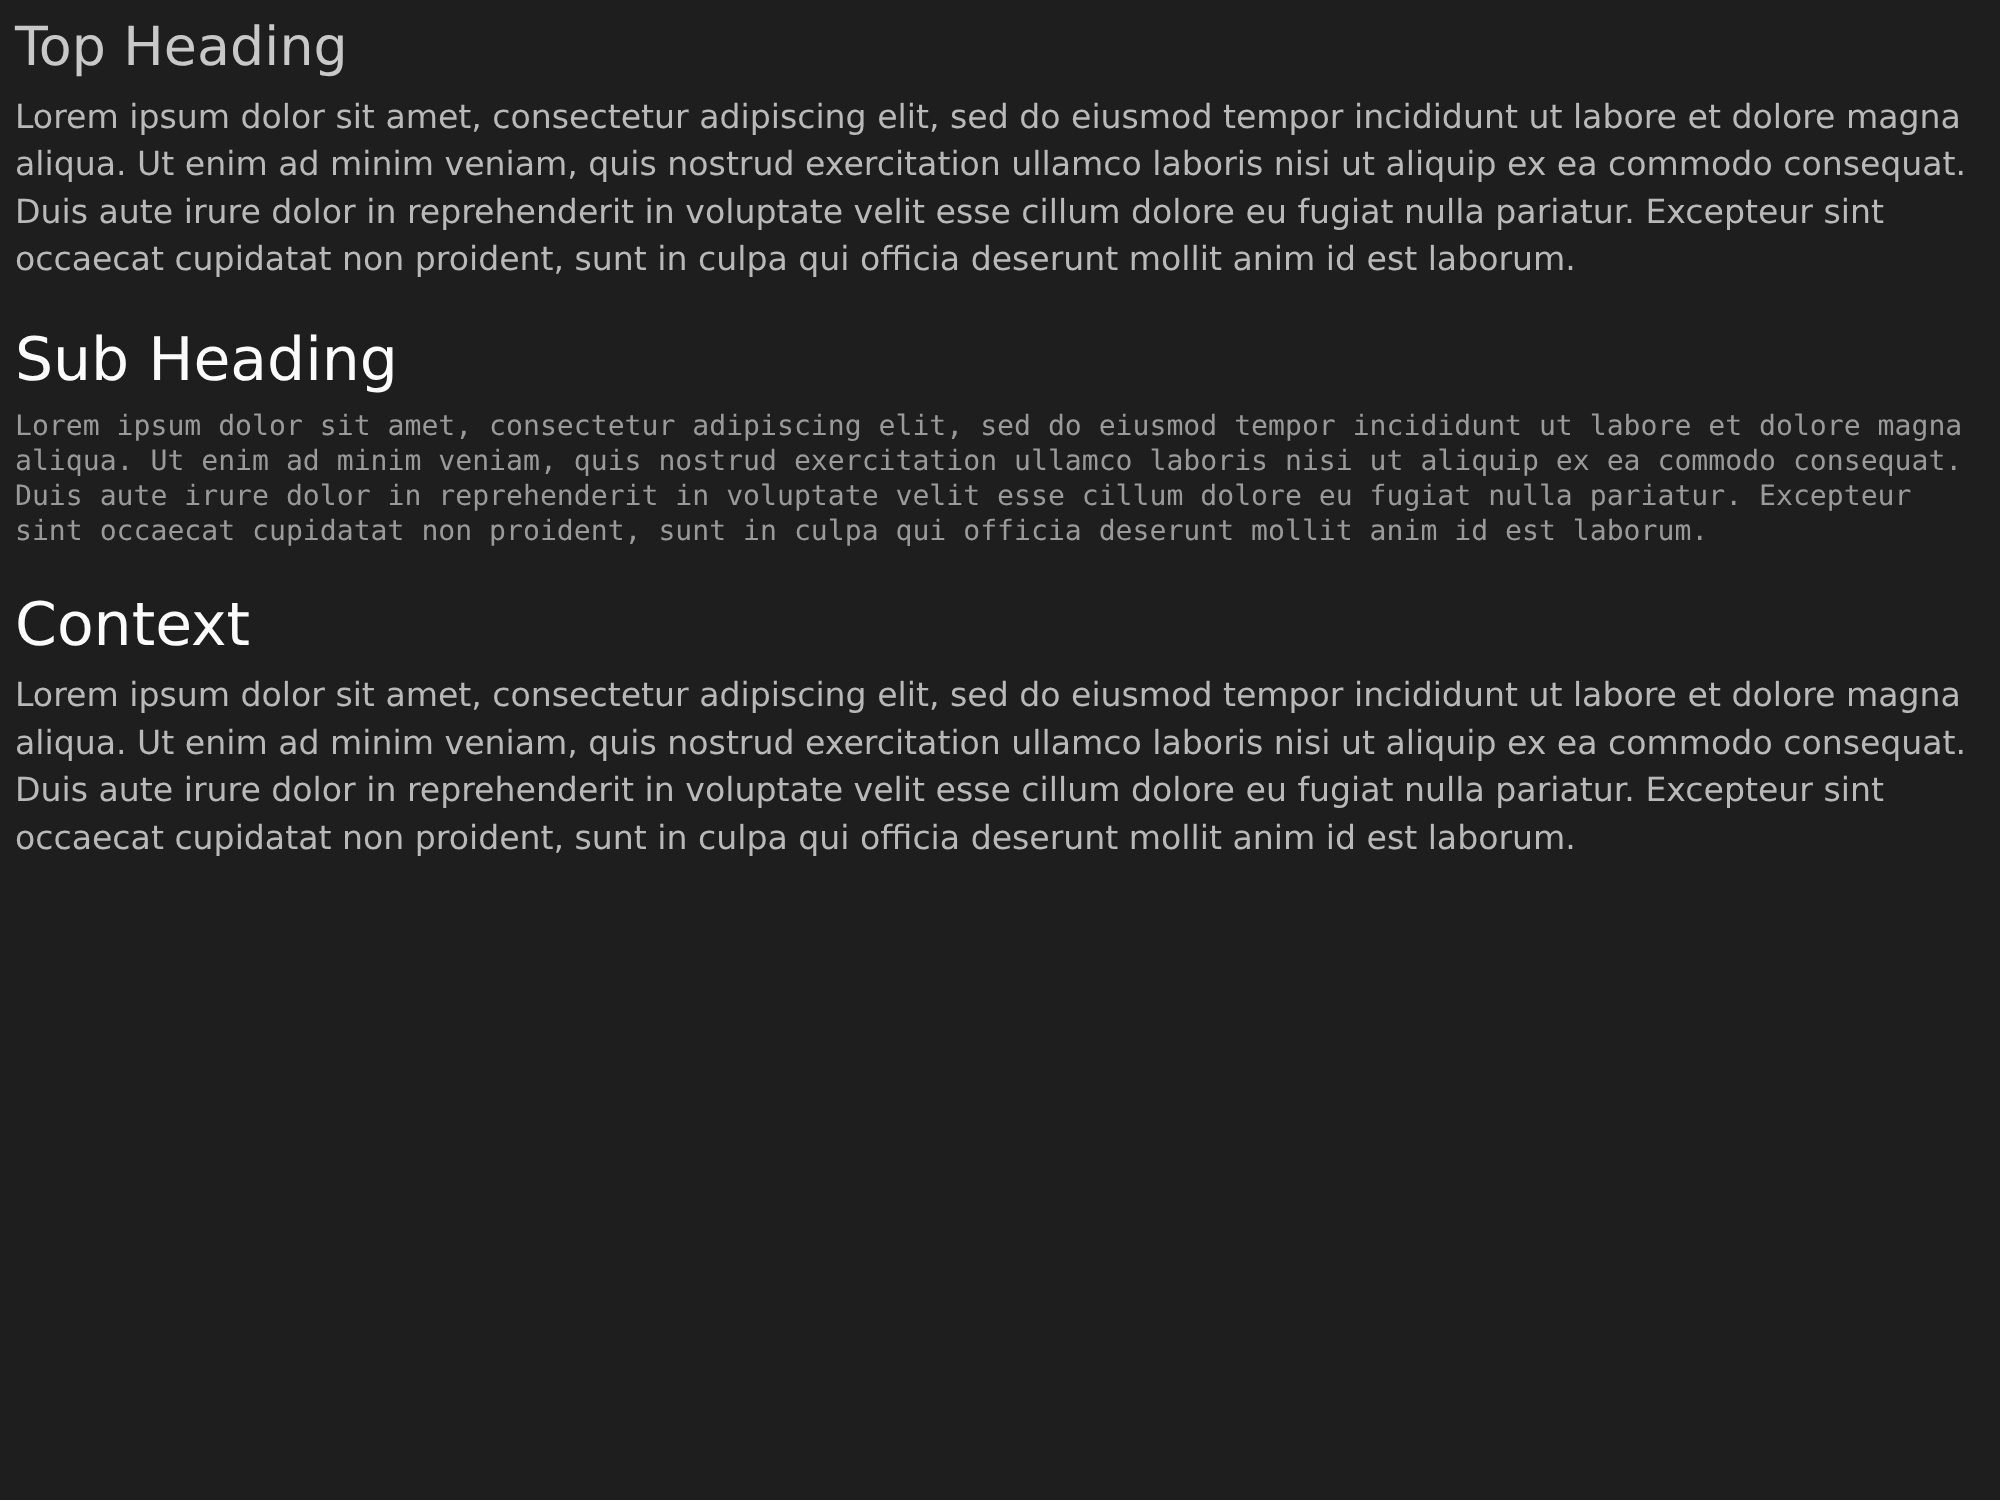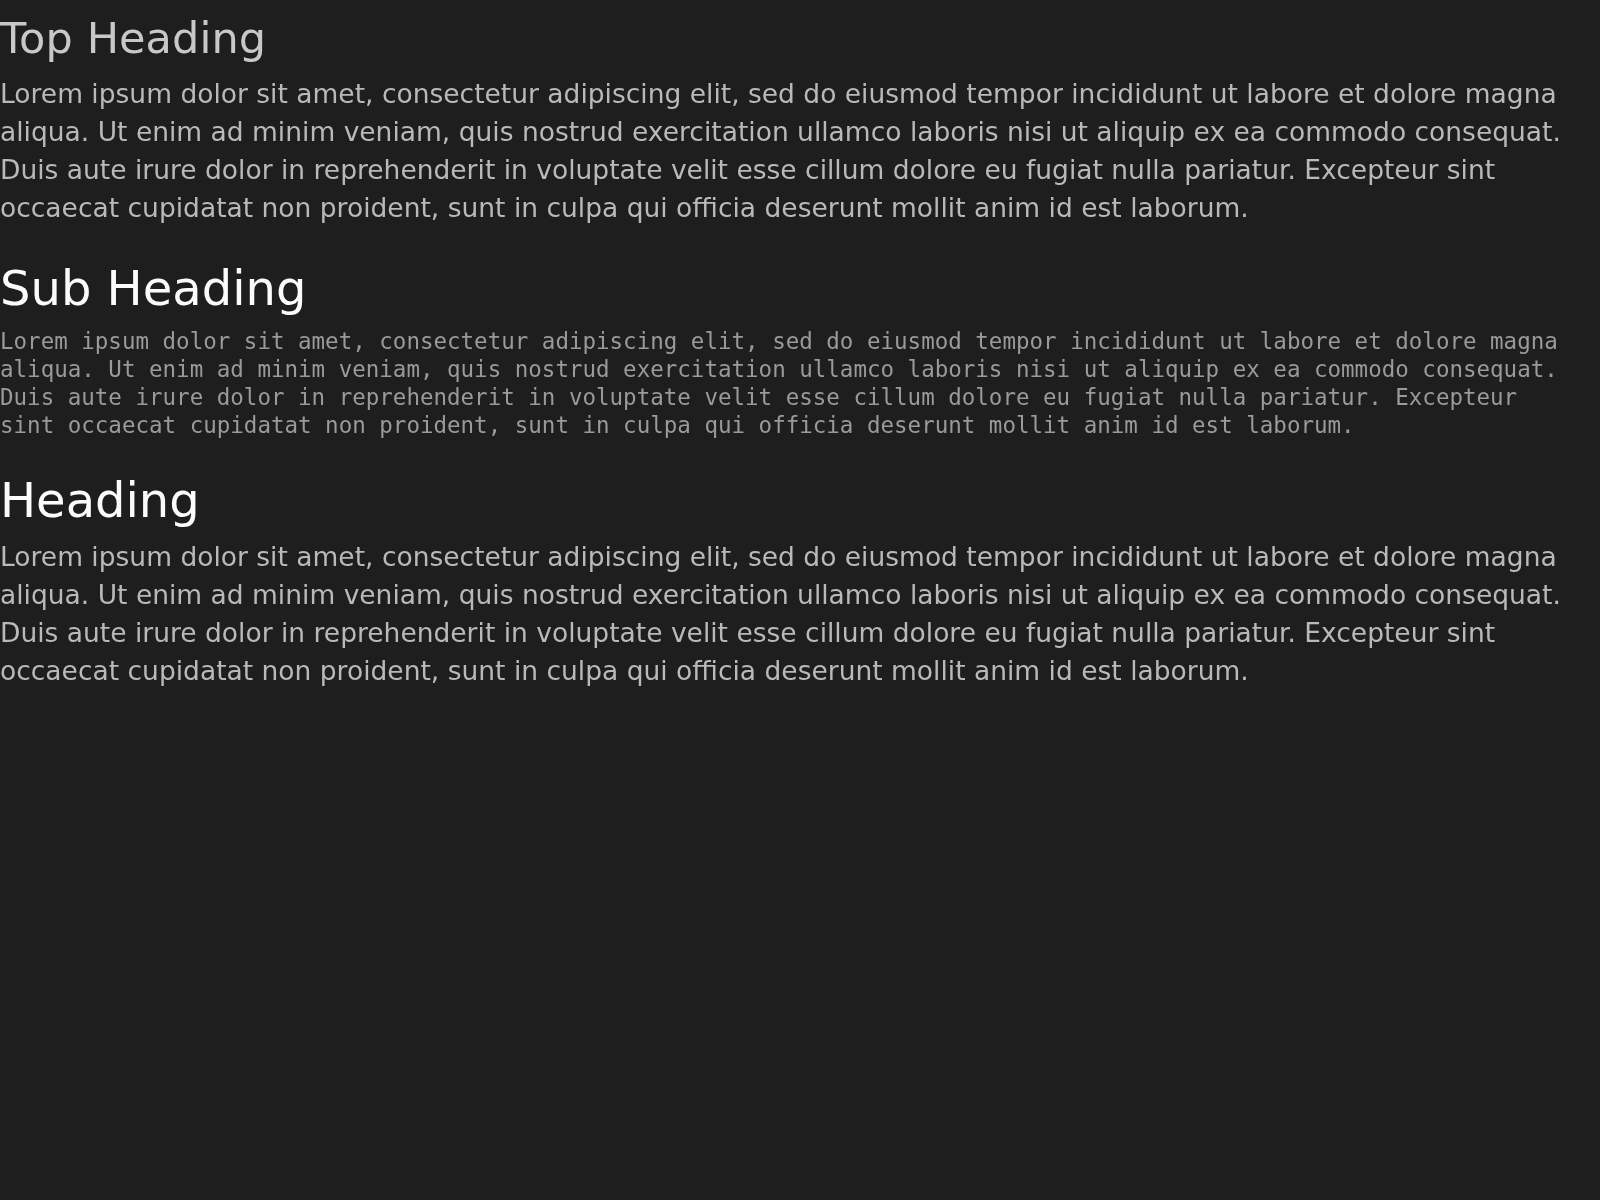--- a/index.html
+++ b/index.html
@@ -10,21 +10,21 @@
     height: 1200px;
     overflow: hidden;
   }
   body {
     font-family: "DejaVu Sans", sans-serif;
   }
   .page {
     box-sizing: border-box;
     width: 1600px;
     height: 1200px;
-    padding: 14px 20px 0 0;
+    padding: 14px 20px 0 12px;
     background: #1e1e1e;
   }
   .h1 {
     font-family: "DejaVu Sans", sans-serif;
     font-size: 43px;
     font-weight: 400;
     line-height: 1.15;
     color: #c8c8c8;
     margin: 0 0 12px 0;
     letter-spacing: 0.1px;
@@ -63,17 +63,17 @@
 <div class="page">
 
   <h1 class="h1">Top Heading</h1>
 
   <p class="body-text">Lorem ipsum dolor sit amet, consectetur adipiscing elit, sed do eiusmod tempor incididunt ut labore et dolore magna aliqua. Ut enim ad minim veniam, quis nostrud exercitation ullamco laboris nisi ut aliquip ex ea commodo consequat. Duis aute irure dolor in reprehenderit in voluptate velit esse cillum dolore eu fugiat nulla pariatur. Excepteur sint occaecat cupidatat non proident, sunt in culpa qui officia deserunt mollit anim id est laborum.</p>
 
   <h2 class="h2">Sub Heading</h2>
 
   <p class="mono-text">Lorem ipsum dolor sit amet, consectetur adipiscing elit, sed do eiusmod tempor incididunt ut labore et dolore magna aliqua. Ut enim ad minim veniam, quis nostrud exercitation ullamco laboris nisi ut aliquip ex ea commodo consequat. Duis aute irure dolor in reprehenderit in voluptate velit esse cillum dolore eu fugiat nulla pariatur. Excepteur sint occaecat cupidatat non proident, sunt in culpa qui officia deserunt mollit anim id est laborum.</p>
 
-  <h2 class="h2">Heading</h2>
+  <h2 class="h2">Context</h2>
 
   <p class="body-text">Lorem ipsum dolor sit amet, consectetur adipiscing elit, sed do eiusmod tempor incididunt ut labore et dolore magna aliqua. Ut enim ad minim veniam, quis nostrud exercitation ullamco laboris nisi ut aliquip ex ea commodo consequat. Duis aute irure dolor in reprehenderit in voluptate velit esse cillum dolore eu fugiat nulla pariatur. Excepteur sint occaecat cupidatat non proident, sunt in culpa qui officia deserunt mollit anim id est laborum.</p>
 
 </div>
 
 </body></html>

